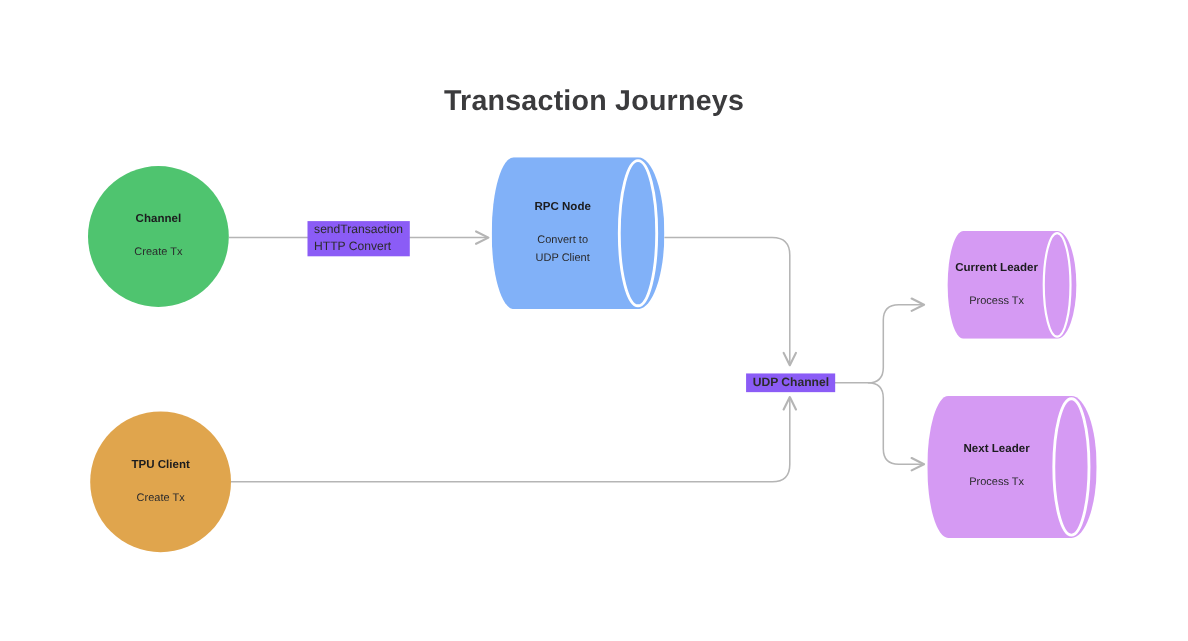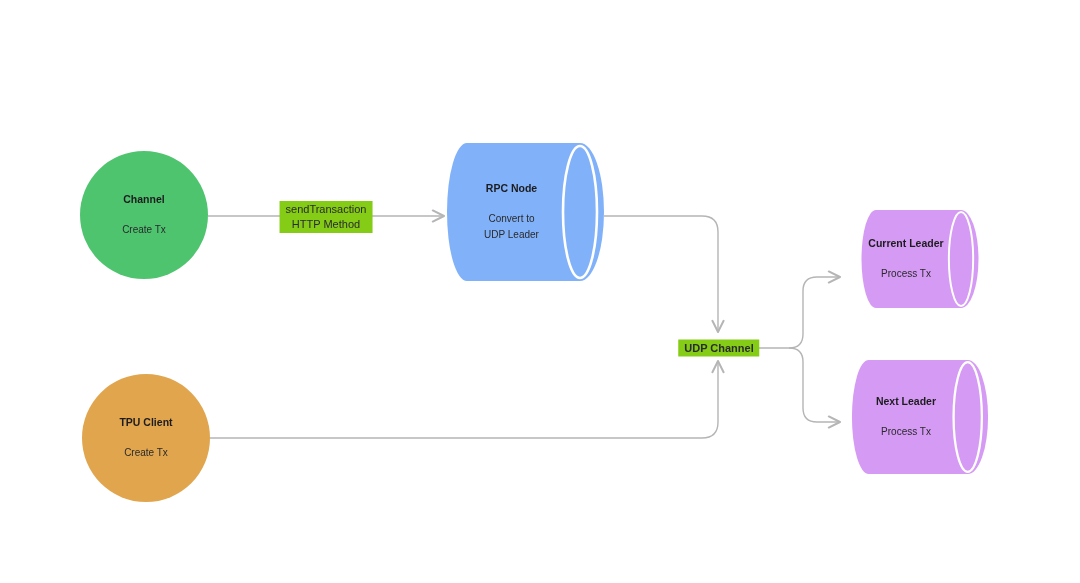--- a/index.html
+++ b/index.html
@@ -74,44 +74,44 @@
     border-radius: 50%;
     position: absolute;
     top: 0; left: 0;
   }
   .node-client .circle-shape { background: #4fc46f; }
   .node-tpu-client .circle-shape { background: #e0a54d; }
 
   .edge-label {
     position: absolute;
     z-index: 3;
-    background: #84cc16;
-    text-align: center;
+    background: #8b5cf6;
     font-size: 11px;
     line-height: 15px;
     color: #2b2b2b;
     padding: 1px 6px;
     transform: translate(-50%, -50%);
     white-space: nowrap;
   }
 
   #node-client        { left: 80px;  top: 151px; width: 128px; height: 128px; }
   #node-tpu-client    { left: 82px;  top: 374px; width: 128px; height: 128px; }
   #node-rpc           { left: 447px; top: 143px; width: 157px; height: 138px; }
   #node-current-leader{ left: 843px; top: 210px; width: 154px; height: 98px; }
-  #node-next-leader   { left: 843px; top: 360px; width: 154px; height: 114px; }
+  #node-next-leader   { left: 843px; top: 360px; width: 154px; height: 129px; }
 
   #label-send { left: 326px; top: 217px; }
   #label-udp  { left: 719px; top: 348px; font-weight: bold; }
 </style>
 </head>
 <body>
 
 <div class="canvas">
 
+  <div class="diagram-title">Transaction Journeys</div>
 
   <svg class="connectors" viewBox="0 0 1080 583" xmlns="http://www.w3.org/2000/svg">
     <defs>
       <marker id="arrow" viewBox="0 0 10 10" refX="9" refY="5" markerWidth="10" markerHeight="10" orient="auto-start-reverse">
         <path d="M 1 1 L 9 5 L 1 9" fill="none" stroke="#b5b5b5" stroke-width="1.4" stroke-linecap="round" stroke-linejoin="round"></path>
       </marker>
     </defs>
     <path d="M 208 216 L 444 216" marker-end="url(#arrow)"></path>
     <path d="M 604 216 L 702 216 Q 718 216 718 232 L 718 332" marker-end="url(#arrow)"></path>
     <path d="M 210 438 L 702 438 Q 718 438 718 422 L 718 361" marker-end="url(#arrow)"></path>
@@ -137,21 +137,21 @@
 
   <div class="node cylinder" id="node-rpc">
     <svg class="node-shape" viewBox="0 0 157 138" xmlns="http://www.w3.org/2000/svg">
       <path d="M 20 0 L 133 0 A 24 69 0 0 1 133 138 L 20 138 A 20 69 0 0 1 20 0 Z" fill="#81b1f8"></path>
       <ellipse cx="133" cy="69" rx="17" ry="66" fill="none" stroke="#ffffff" stroke-width="2.6"></ellipse>
     </svg>
     <div class="node-text">
       <div class="node-label">RPC Node</div>
       <div class="node-sub">
         <div>Convert to</div>
-        <div>UDP Leader</div>
+        <div>UDP Client</div>
       </div>
     </div>
   </div>
 
   <div class="node cylinder" id="node-current-leader">
     <svg class="node-shape" viewBox="0 0 154 129" xmlns="http://www.w3.org/2000/svg">
       <path d="M 19 0 L 131 0 A 23 64.5 0 0 1 131 129 L 19 129 A 19 64.5 0 0 1 19 0 Z" fill="#d59af3"></path>
       <ellipse cx="131" cy="64.5" rx="16" ry="62" fill="none" stroke="#ffffff" stroke-width="2.6"></ellipse>
     </svg>
     <div class="node-text">
@@ -166,17 +166,17 @@
       <ellipse cx="131" cy="64.5" rx="16" ry="62" fill="none" stroke="#ffffff" stroke-width="2.6"></ellipse>
     </svg>
     <div class="node-text">
       <div class="node-label">Next Leader</div>
       <div class="node-sub">Process Tx</div>
     </div>
   </div>
 
   <div class="edge-label" id="label-send">
     <div>sendTransaction</div>
-    <div>HTTP Method</div>
+    <div>HTTP Convert</div>
   </div>
   <div class="edge-label" id="label-udp">UDP Channel</div>
 
 </div>
 
 </body></html>

